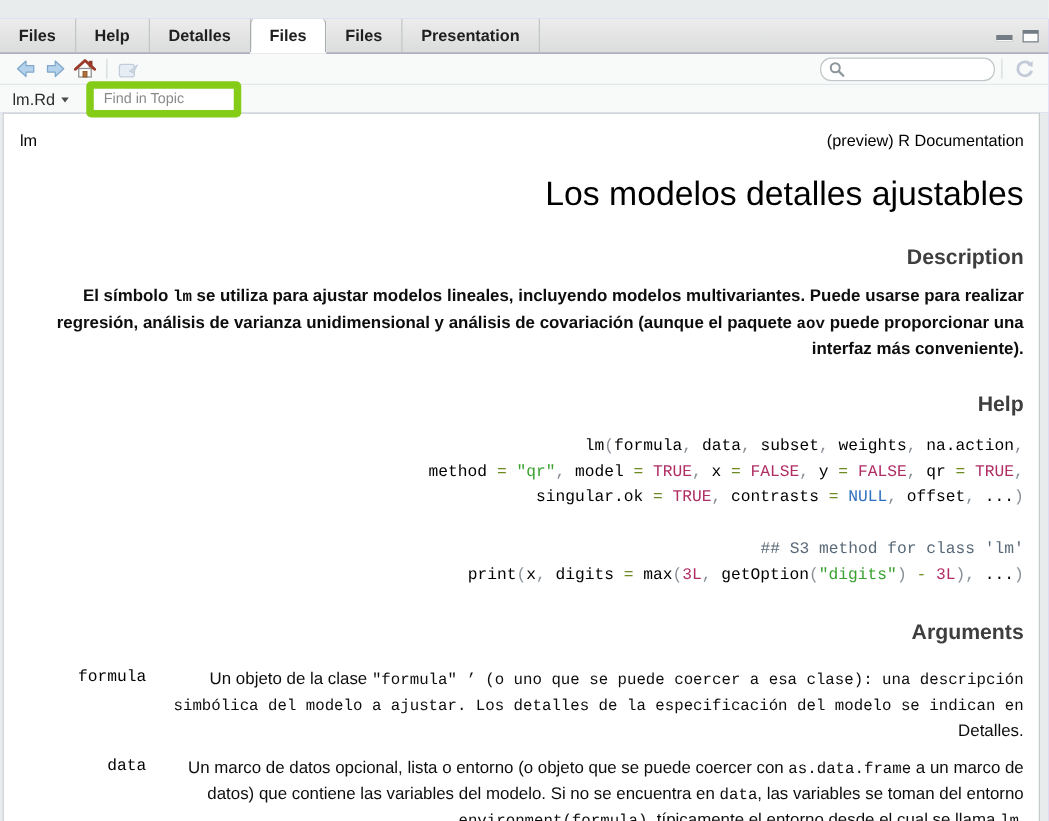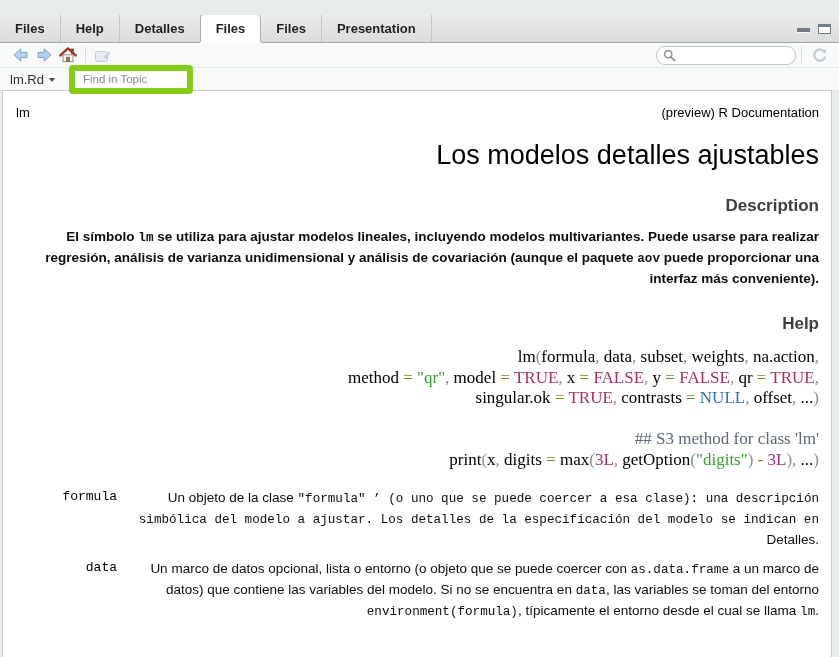--- a/index.html
+++ b/index.html
@@ -38,21 +38,21 @@
 
   
   .content-wrap{height:606px;box-sizing:border-box;padding:0 7px 5px 2px;background:#e8eced;text-align:right;}
   .content{width:100%;height:100%;box-sizing:border-box;background:#fff;border:1px solid #c6ccce;
            overflow:hidden;padding:12px 12px 0 13px;}
   .meta{display:flex;justify-content:space-between;font-size:13px;color:#000;margin-top:2px;}
   h1.doctitle{font-size:27px;font-weight:400;color:#000;margin:20px 0 0 0;letter-spacing:0;}
   h2.sect{font-size:17px;font-weight:700;color:#3e3e3e;margin:25px 0 0 0;}
   p.body{font-size:13.5px;line-height:20px;color:#0d0d0d;margin:11px 0 0 0;font-weight:bold;}
   code, .mono{font-family:"Liberation Mono",monospace;font-size:12.6px;}
-  pre.usage{font-family:Liberation Serif, serif;font-size:17px;line-height:20.6px;
+  pre.usage{font-family:Liberation Mono, monospace;font-size:13px;line-height:20.6px;
             margin:13px 0 0 0;white-space:pre;color:#000;}
   .tk-std{color:#000;}
   .tk-pun{color:#8a9096;}
   .tk-op{color:var(--c-op,#6e8b21);}
   .tk-str{color:var(--c-str,#38a12f);}
   .tk-num{color:var(--c-num,#b02d64);}
   .tk-kwn{color:var(--c-null,#2d6fc0);}
   .tk-com{color:var(--c-com,#5a6978);}
 
   .args{display:grid;grid-template-columns:101px 1fr;row-gap:9px;margin-top:17px;}
@@ -140,20 +140,21 @@
         <span>(preview) R Documentation</span>
       </div>
       <h1 class="doctitle">Los modelos detalles ajustables</h1>
 
       <h2 class="sect">Description</h2>
       <p class="body" id="description">El símbolo <code>lm</code> se utiliza para ajustar modelos lineales, incluyendo modelos multivariantes. Puede usarse para realizar regresión, análisis de varianza unidimensional y análisis de covariación (aunque el paquete <code>aov</code> puede proporcionar una interfaz más conveniente).</p>
 
       <h2 class="sect">Help</h2>
       <pre class="usage" id="usage-code"><div class="code-line"><span class="tk-std">lm</span><span class="tk-pun">(</span><span class="tk-std">formula</span><span class="tk-pun">, </span><span class="tk-std">data</span><span class="tk-pun">, </span><span class="tk-std">subset</span><span class="tk-pun">, </span><span class="tk-std">weights</span><span class="tk-pun">, </span><span class="tk-std">na.action</span><span class="tk-pun">,</span></div><div class="code-line"><span class="tk-std">   method </span><span class="tk-op">=</span><span class="tk-std"> </span><span class="tk-str">"qr"</span><span class="tk-pun">, </span><span class="tk-std">model </span><span class="tk-op">=</span><span class="tk-std"> </span><span class="tk-num">TRUE</span><span class="tk-pun">, </span><span class="tk-std">x </span><span class="tk-op">=</span><span class="tk-std"> </span><span class="tk-num">FALSE</span><span class="tk-pun">, </span><span class="tk-std">y </span><span class="tk-op">=</span><span class="tk-std"> </span><span class="tk-num">FALSE</span><span class="tk-pun">, </span><span class="tk-std">qr </span><span class="tk-op">=</span><span class="tk-std"> </span><span class="tk-num">TRUE</span><span class="tk-pun">,</span></div><div class="code-line"><span class="tk-std">   singular.ok </span><span class="tk-op">=</span><span class="tk-std"> </span><span class="tk-num">TRUE</span><span class="tk-pun">, </span><span class="tk-std">contrasts </span><span class="tk-op">=</span><span class="tk-std"> </span><span class="tk-kwn">NULL</span><span class="tk-pun">, </span><span class="tk-std">offset</span><span class="tk-pun">, </span><span class="tk-std">...</span><span class="tk-pun">)</span></div><div class="code-line">&nbsp;</div><div class="code-line"><span class="tk-com">## S3 method for class 'lm'</span></div><div class="code-line"><span class="tk-std">print</span><span class="tk-pun">(</span><span class="tk-std">x</span><span class="tk-pun">, </span><span class="tk-std">digits </span><span class="tk-op">=</span><span class="tk-std"> max</span><span class="tk-pun">(</span><span class="tk-num">3L</span><span class="tk-pun">, </span><span class="tk-std">getOption</span><span class="tk-pun">(</span><span class="tk-str">"digits"</span><span class="tk-pun">)</span><span class="tk-std"> </span><span class="tk-op">-</span><span class="tk-std"> </span><span class="tk-num">3L</span><span class="tk-pun">)</span><span class="tk-pun">, </span><span class="tk-std">...</span><span class="tk-pun">)</span></div></pre>
 
+      <h2 class="sect">Arguments</h2>
       <div class="args" id="args">
           <div class="arg-term">formula</div>
           <div class="arg-def">Un objeto de la clase <code>"formula" ’ (o uno que se puede coercer a esa clase): una descripción simbólica del modelo a ajustar. Los detalles de la especificación del modelo se indican en </code>Detalles.</div>
           <div class="arg-term">data</div>
           <div class="arg-def">Un marco de datos opcional, lista o entorno (o objeto que se puede coercer con <code>as.data.frame</code> a un marco de datos) que contiene las variables del modelo. Si no se encuentra en <code>data</code>, las variables se toman del entorno <code>environment(formula)</code>, típicamente el entorno desde el cual se llama <code>lm</code>.</div>
         </div>
     </div>
   </div>
 
 </div>

